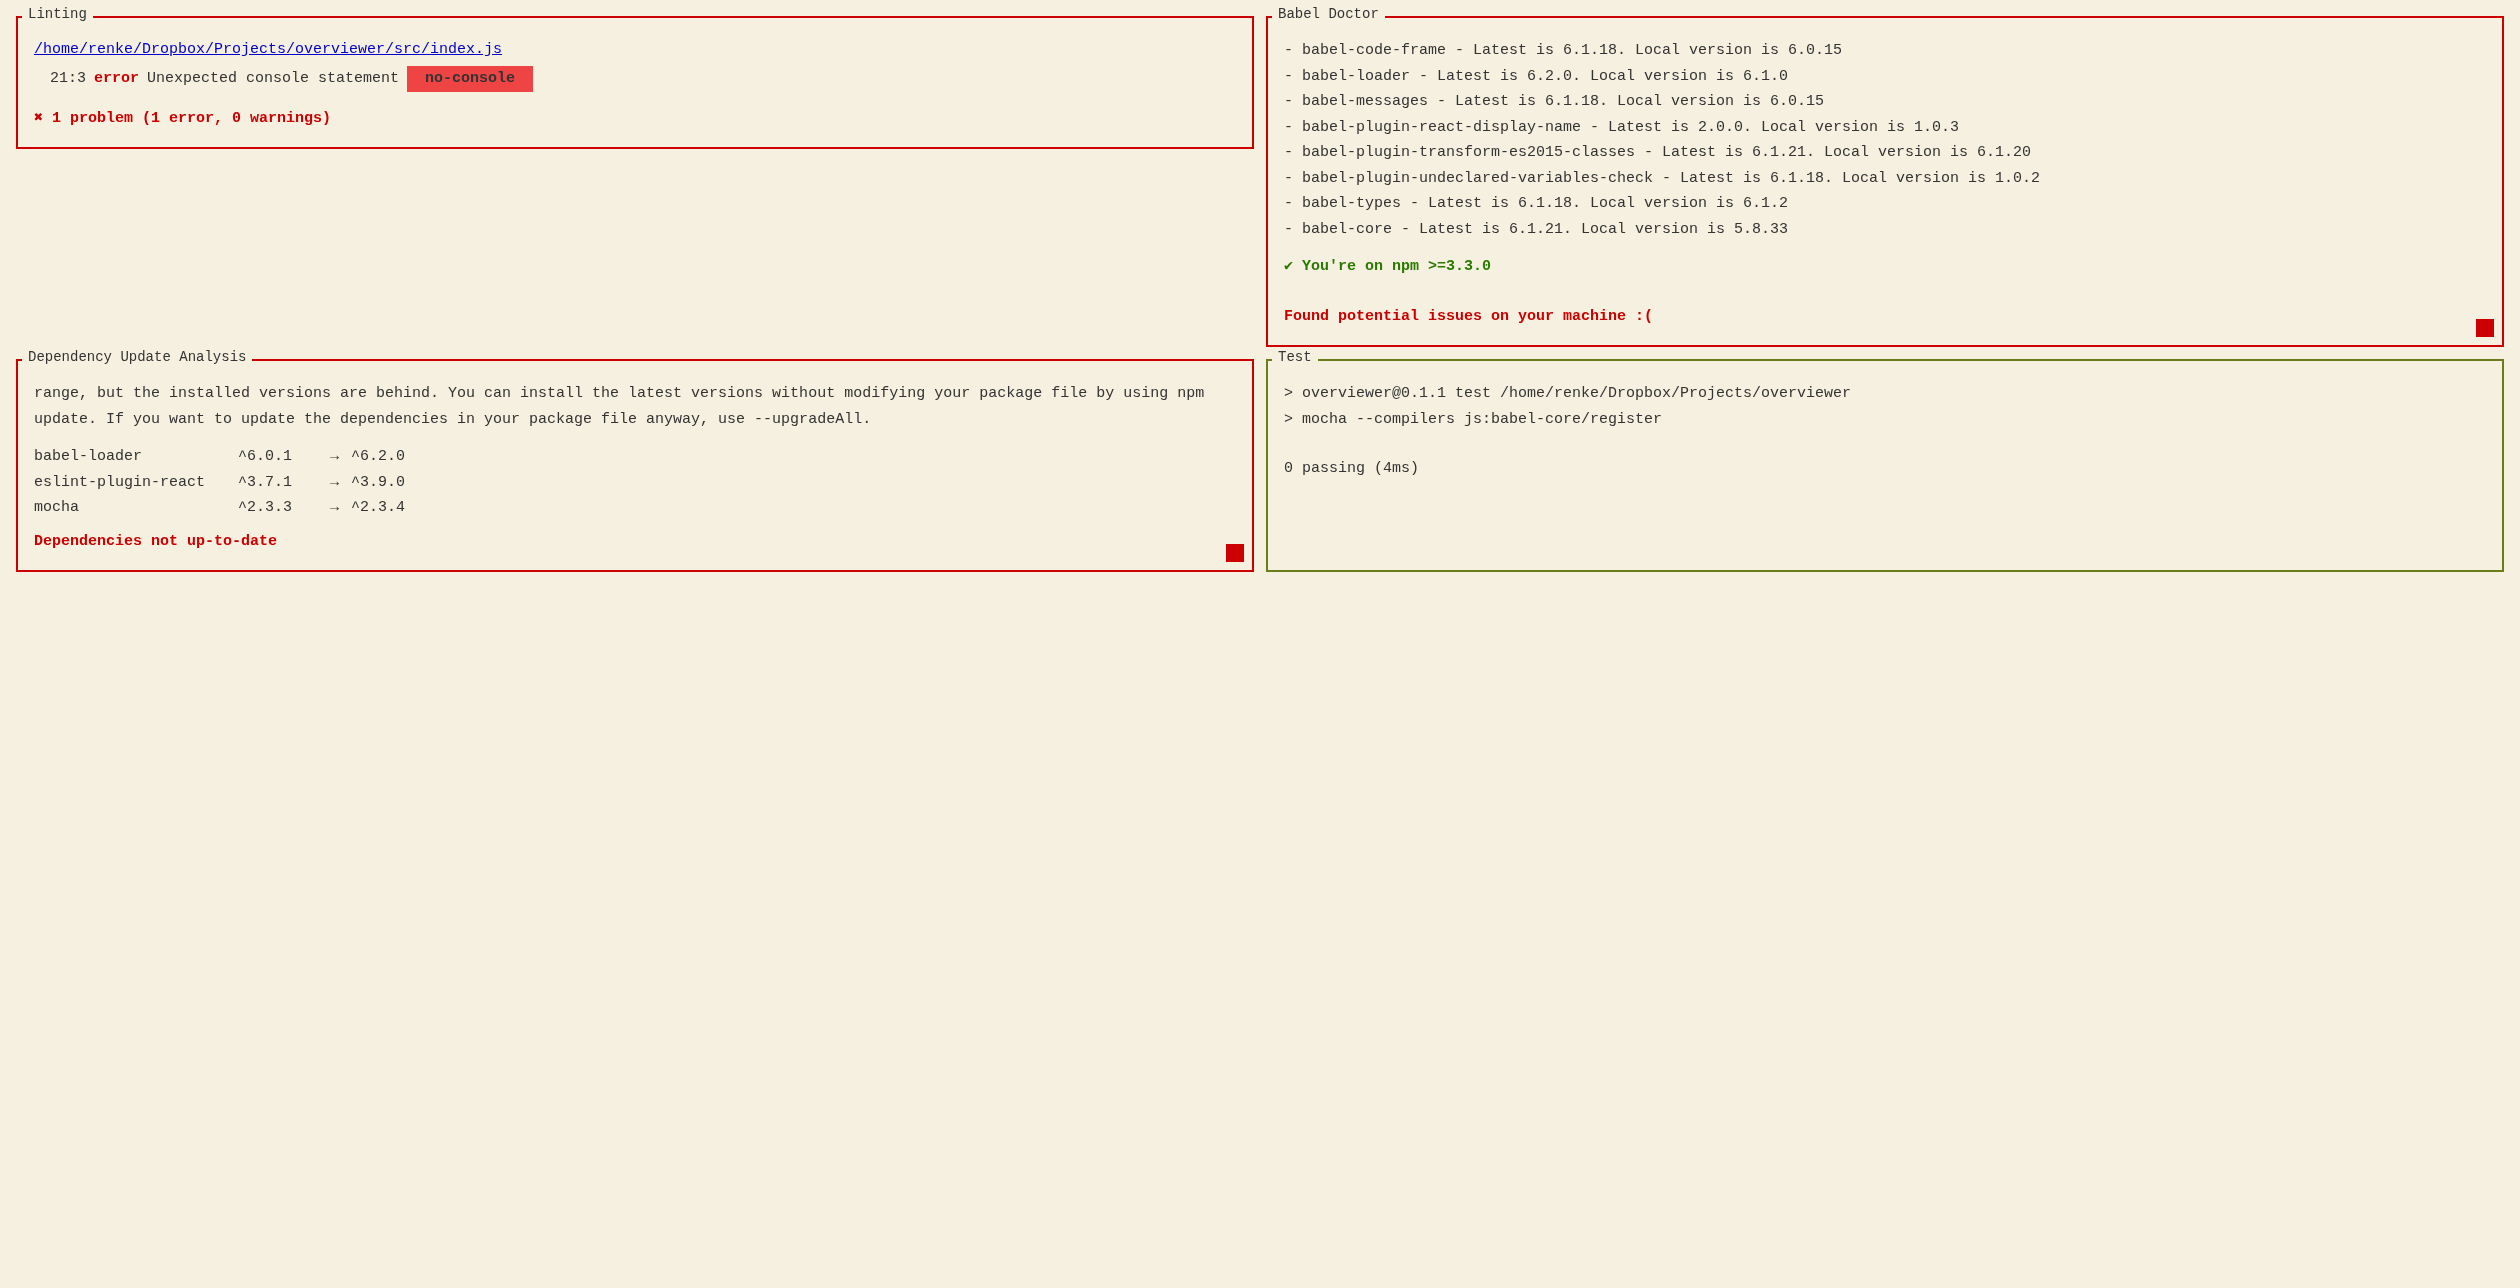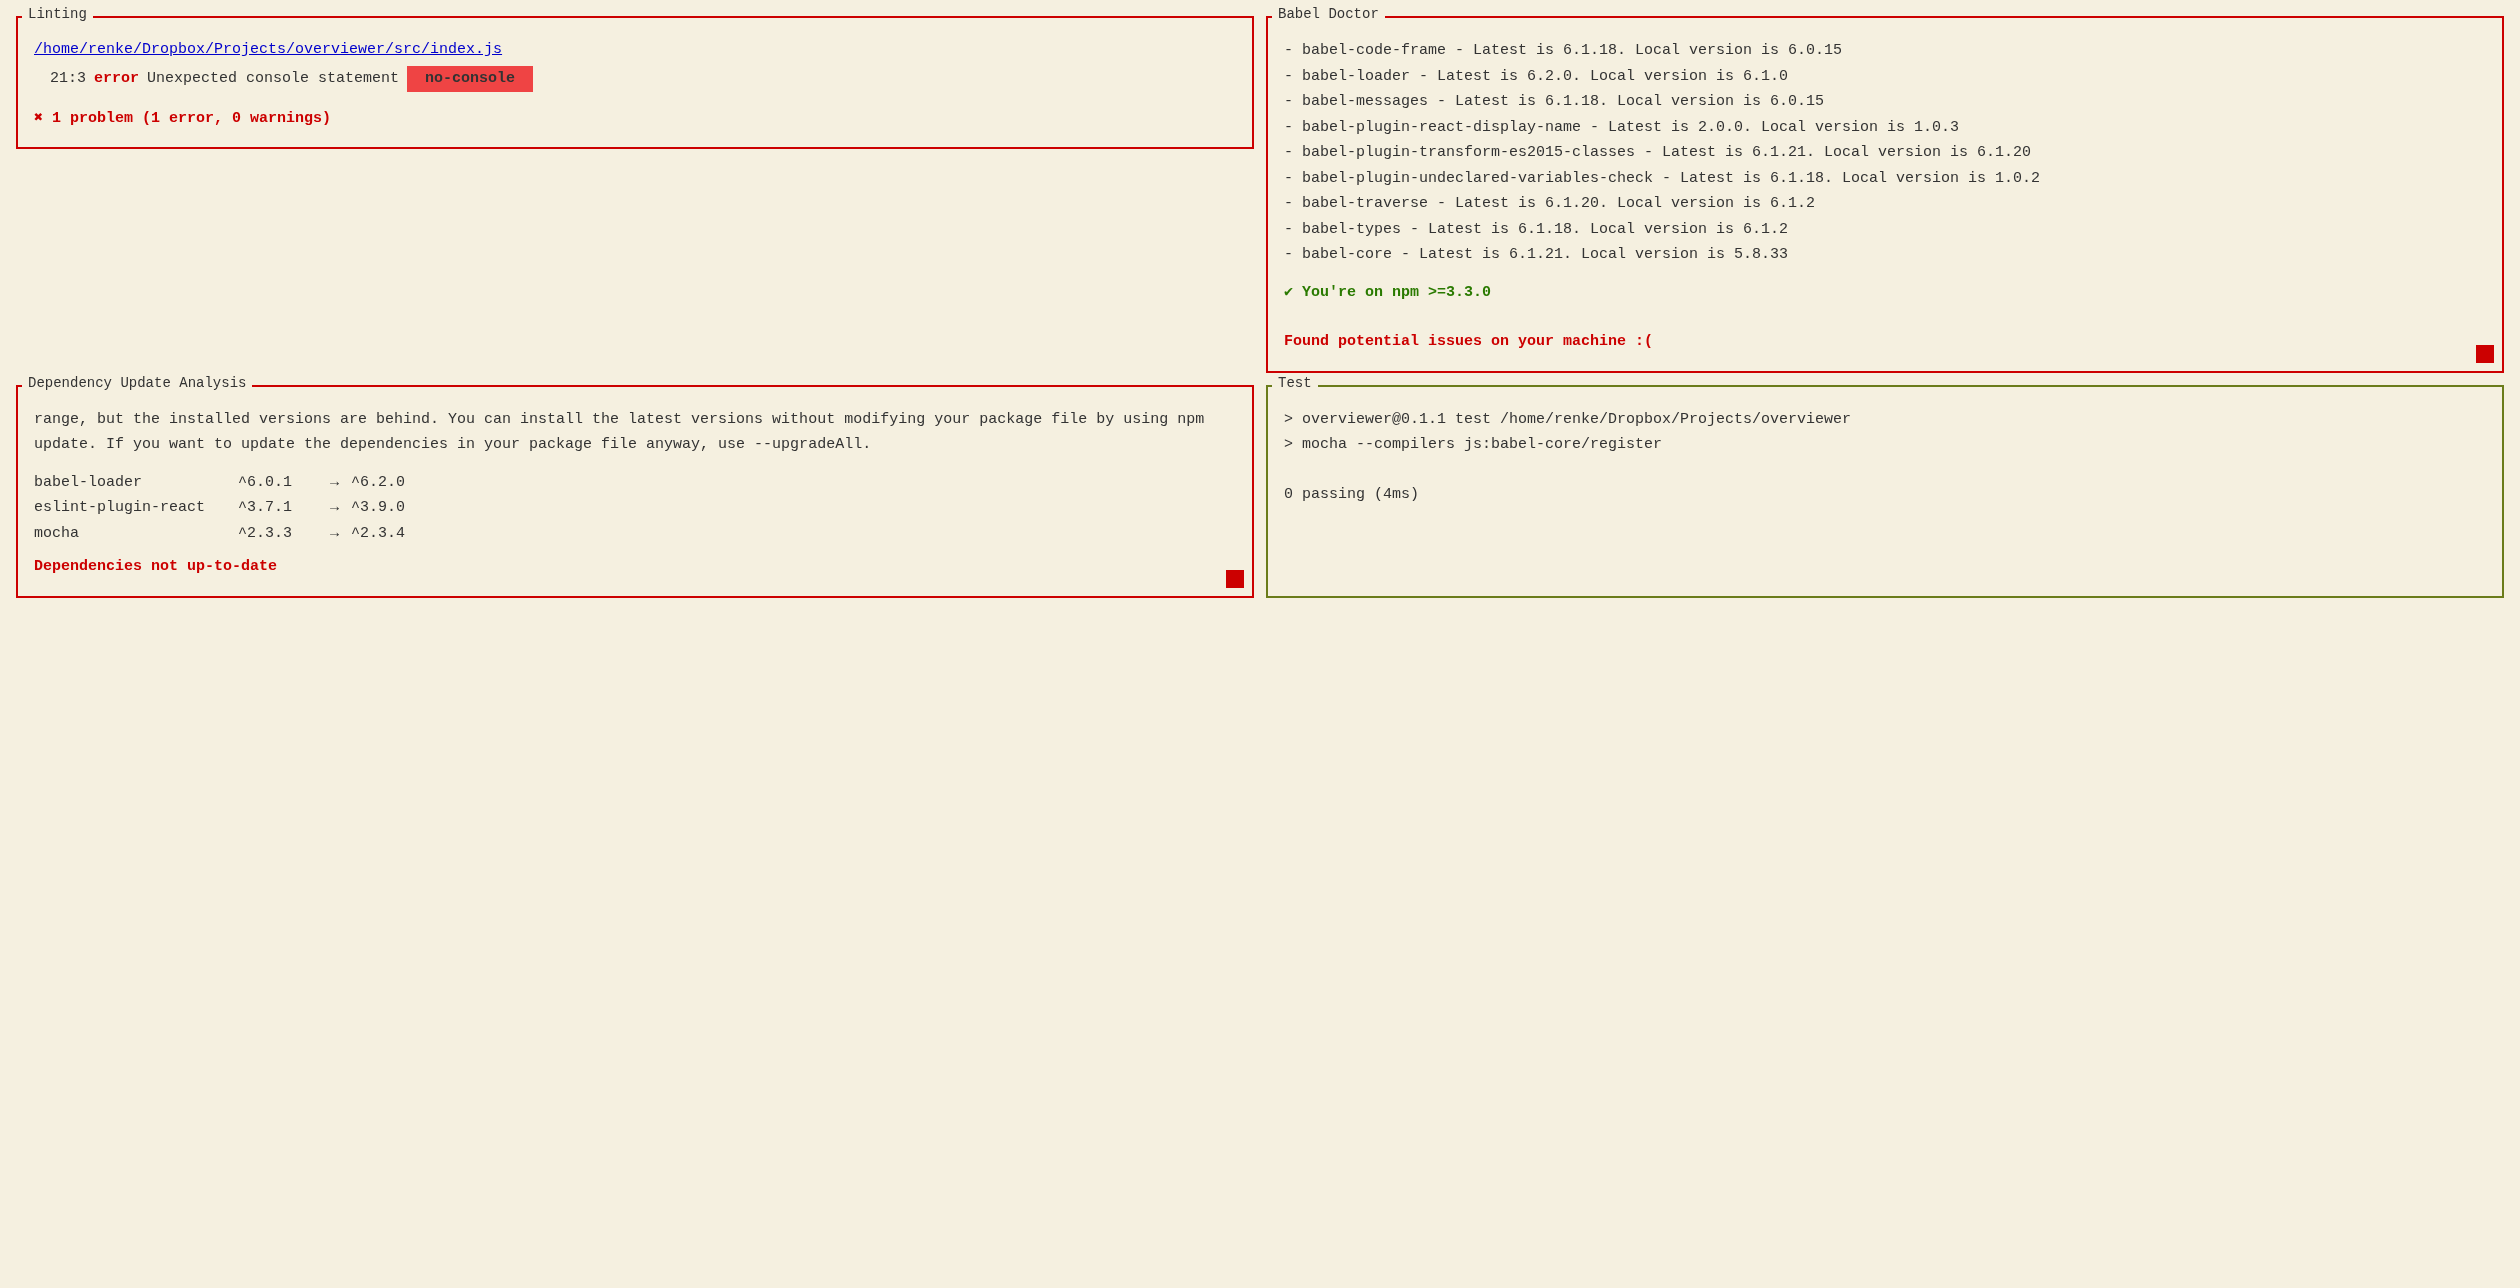--- a/index.html
+++ b/index.html
@@ -243,21 +243,20 @@
 
   <div class="panel panel-red panel-babel">
     <span class="panel-title">Babel Doctor</span>
     <div class="panel-content babel-doctor-content">
       <div>- babel-code-frame - Latest is 6.1.18. Local version is 6.0.15</div>
       <div>- babel-loader - Latest is 6.2.0. Local version is 6.1.0</div>
       <div>- babel-messages - Latest is 6.1.18. Local version is 6.0.15</div>
       <div>- babel-plugin-react-display-name - Latest is 2.0.0. Local version is 1.0.3</div>
       <div>- babel-plugin-transform-es2015-classes - Latest is 6.1.21. Local version is 6.1.20</div>
       <div>- babel-plugin-undeclared-variables-check - Latest is 6.1.18. Local version is 1.0.2</div>
-      <div>- babel-traverse - Latest is 6.1.20. Local version is 6.1.2</div>
       <div>- babel-types - Latest is 6.1.18. Local version is 6.1.2</div>
       <div>- babel-core - Latest is 6.1.21. Local version is 5.8.33</div>
       <div style="margin-top: 12px;">
         <span class="babel-npm-ok">✔ You're on npm &gt;=3.3.0</span>
       </div>
       <div class="babel-issues">Found potential issues on your machine :(</div>
     </div>
     <span class="babel-red-square"></span>
   </div>
 

